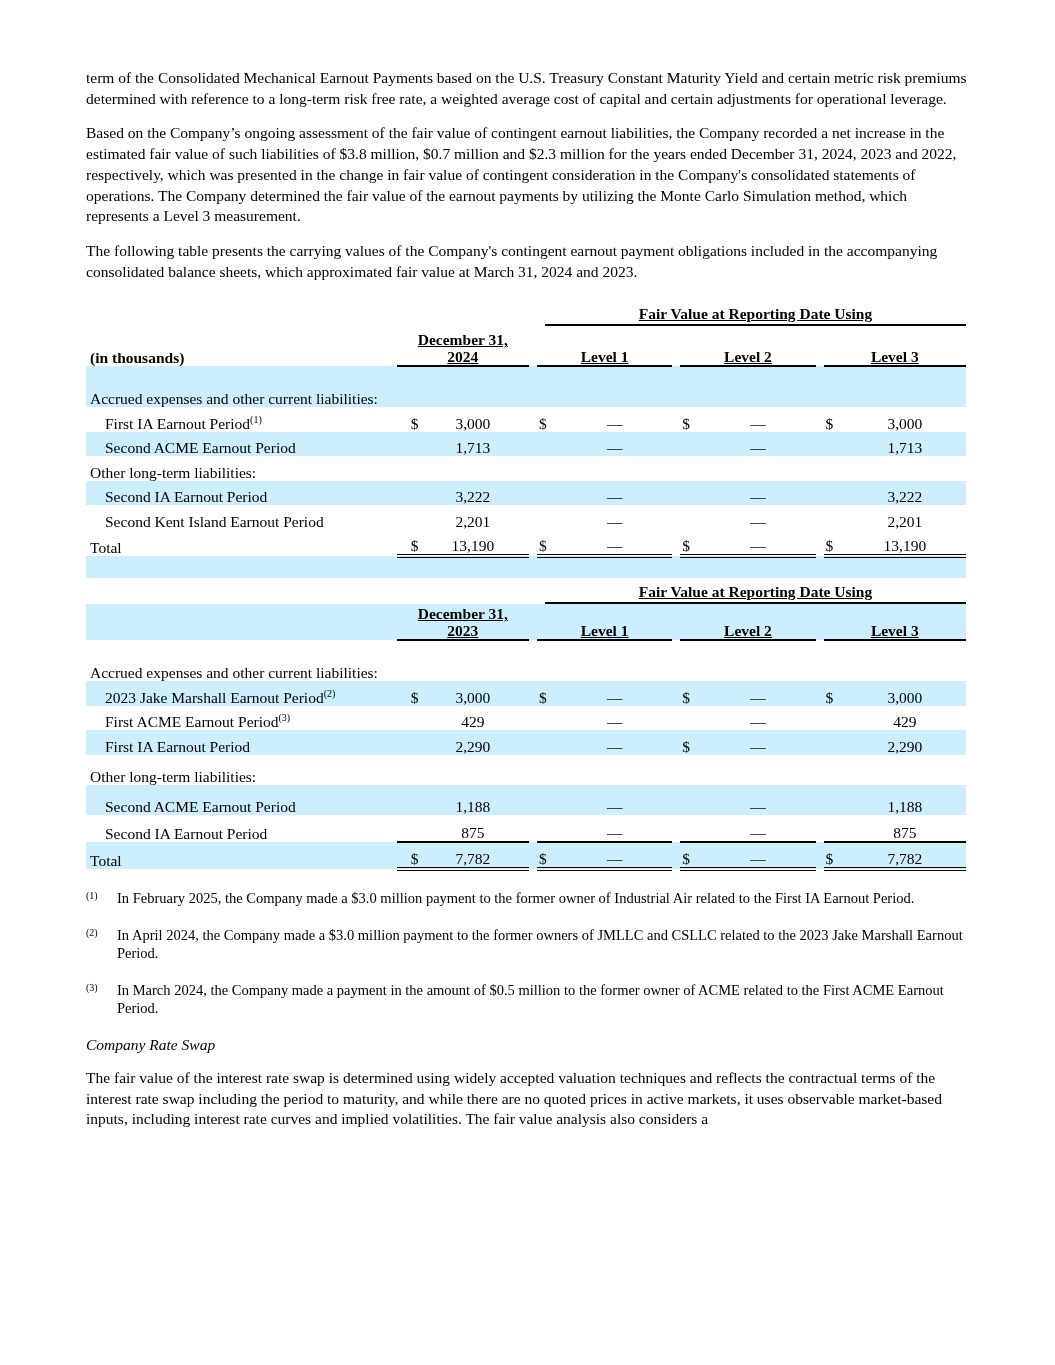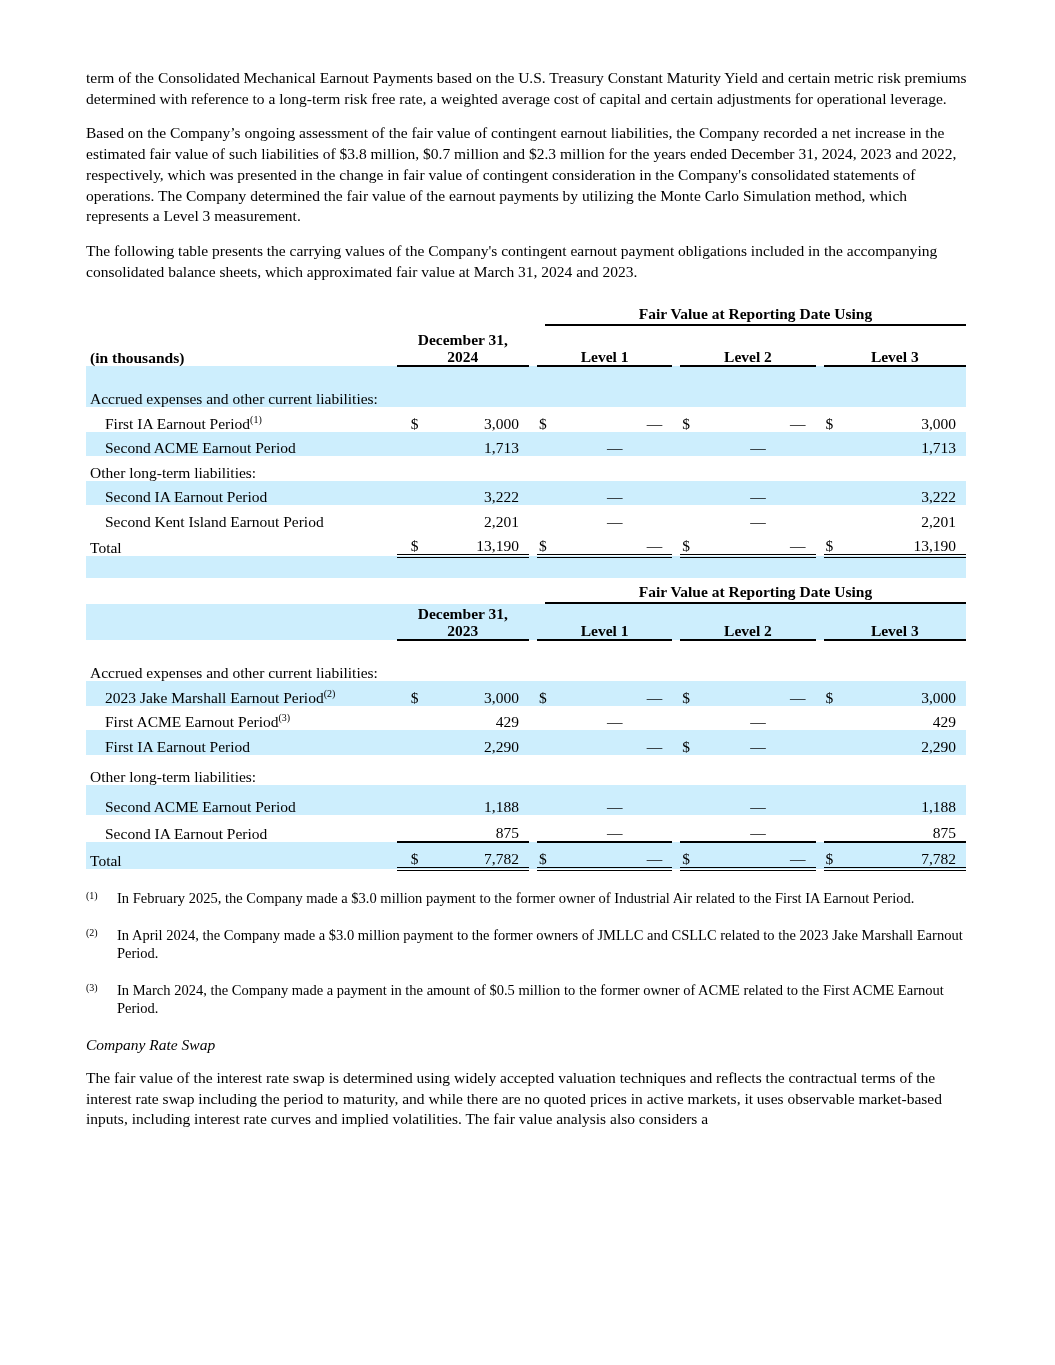--- a/index.html
+++ b/index.html
@@ -5,25 +5,25 @@
   html, body { margin: 0; padding: 0; background: #ffffff; }
   body {
     width: 1055px; height: 1365px; position: relative; overflow: hidden;
     font-family: "Liberation Serif", serif; color: #000; font-size: 15.5px;
   }
   .page { position: absolute; left: 86px; top: 68px; width: 882px; }
   p.para { margin: 0 0 14px 0; line-height: 20.7px; }
   .tbl { width: 880px; border-collapse: collapse; table-layout: fixed; margin-top: 18px; font-size: 15.5px; }
   .tbl td { padding: 0; vertical-align: bottom; line-height: 17px; }
   .shade { background: #cdeefd; }
-  .hdr { font-weight: bold; text-align: center; }
+  .hdr { font-weight: bold; text-align: center; text-decoration: underline; }
   .lbl { padding-left: 4px !important; }
   .ind { padding-left: 19px !important; }
   .dollar { text-align: left; padding-left: 14px !important; }
-  .num { text-align: right; padding-right: 10px !important; }
+  .num { text-align: center; padding-right: 10px !important; }
   .gap { width: 8px; }
   .ul { border-bottom: 2px solid #000; }
   .dbl { border-bottom: 4px double #000; }
   .row td { height: 24.5px; }
   .row2 td { height: 40px; }
   .sup { font-size: 10px; vertical-align: super; line-height: 0; }
   .fn { display: flex; margin-top: 18px; line-height: 18.5px; font-size: 14.5px; }
   .fn .mk { width: 31px; font-size: 10px; flex: none; padding-top: 0; line-height: 14px; }
   .fn .tx { flex: 1; }
   .subhead { font-style: italic; margin: 18px 0 14px 0; }

